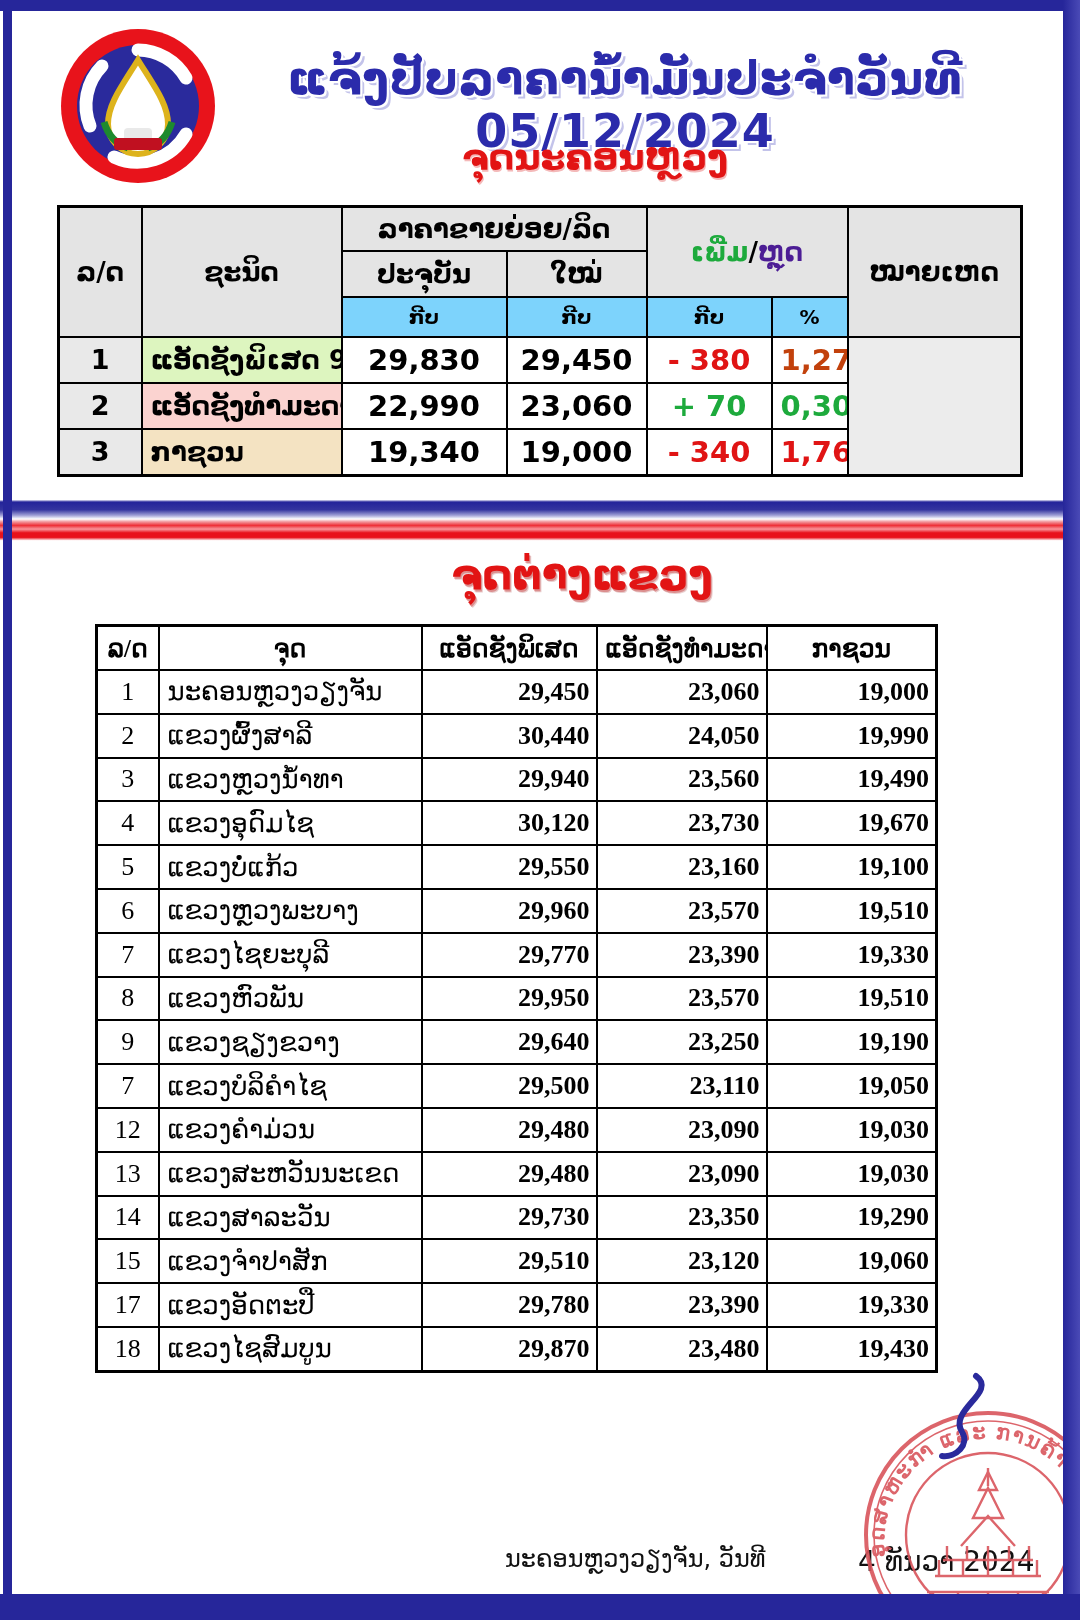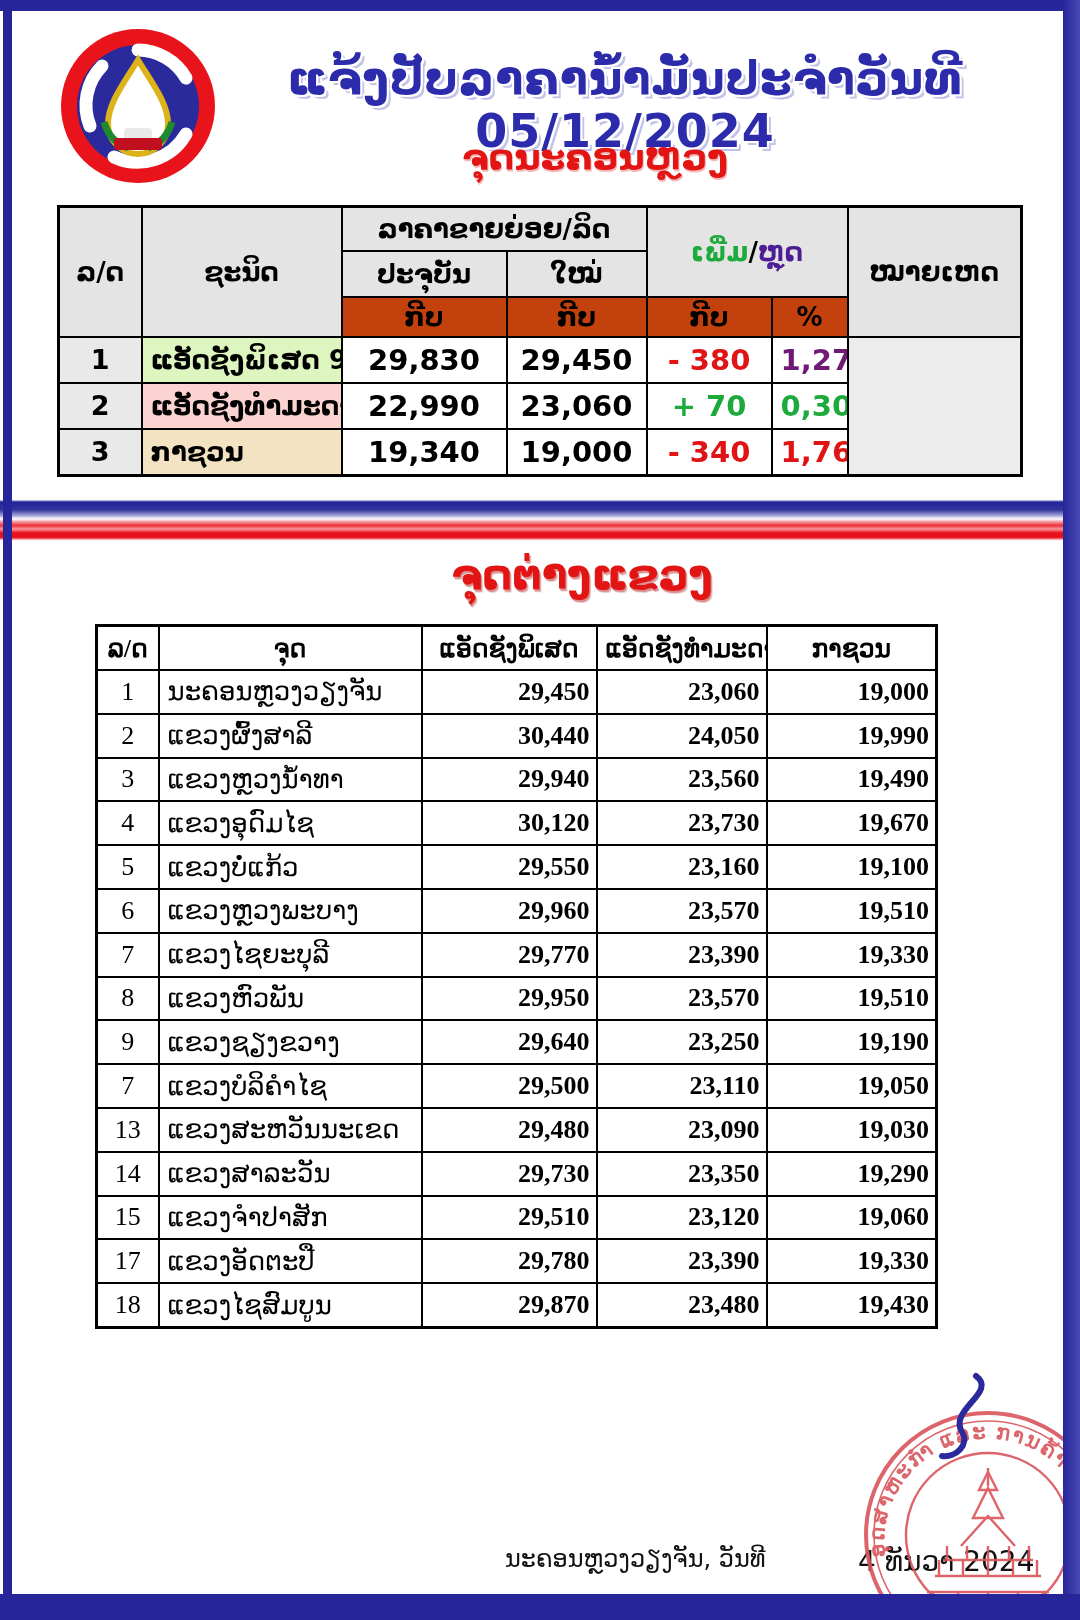--- a/index.html
+++ b/index.html
@@ -28,21 +28,21 @@
     text-shadow:1px 2px 0 #f4b9b9;
   }
 
   
   table{border-collapse:collapse;table-layout:fixed;}
   td,th{border:2px solid #000;padding:0 8px;overflow:hidden;white-space:nowrap;}
 
   
   .capital-table{position:absolute;left:57px;top:205px;width:963px;border:3px solid #000;}
   .capital-table th{background:#e4e4e4;font-size:26px;font-weight:bold;color:#000;}
-  .capital-table .unit-cell{background:#c2410c;font-size:26px;font-weight:bold;margin-left:6px;}
+  .capital-table .unit-cell{background:#7dd3fc;font-size:20px;font-weight:bold;margin-left:6px;}
   .capital-table .h1{height:44px;}
   .capital-table .h2{height:46px;}
   .capital-table .h3{height:40px;}
   .capital-table td{height:44px;font-size:29px;font-weight:bold;}
   .capital-table .cell-no{background:#e9e9e9;text-align:center;font-size:27px;}
   .capital-table .cell-type{font-size:26px;text-align:left;}
   .capital-table .cell-num{text-align:center;background:#fff;}
   .capital-table .cell-remark{background:#ececec;}
   .inc{color:#1daa3c;} .dec{color:#4c1d95;} .slash{color:#000;}
 
@@ -139,21 +139,21 @@
         <th class="unit-cell">%</th>
       </tr>
     </thead>
     <tbody>
         <tr>
           <td class="cell-no">1</td>
           <td class="cell-type" style="background: rgb(221, 245, 191);">ແອັດຊັງພິເສດ  95</td>
           <td class="cell-num">29,830</td>
           <td class="cell-num">29,450</td>
           <td class="cell-num" style="color: rgb(224, 20, 20);">- 380</td>
-          <td class="cell-num" style="color: #701a75;">1,27</td>
+          <td class="cell-num" style="color: #c2410c;">1,27</td>
           <td class="cell-remark" rowspan="3"></td>
         </tr>
         <tr>
           <td class="cell-no">2</td>
           <td class="cell-type" style="background: rgb(251, 211, 208);">ແອັດຊັງທຳມະດາ 91</td>
           <td class="cell-num">22,990</td>
           <td class="cell-num">23,060</td>
           <td class="cell-num" style="color: rgb(29, 170, 60);">+ 70</td>
           <td class="cell-num" style="color: rgb(29, 170, 60);">0,30</td>
         </tr>
@@ -252,20 +252,27 @@
           <td class="cell-val">29,640</td>
           <td class="cell-val">23,250</td>
           <td class="cell-val">19,190</td>
         </tr>
         <tr>
           <td class="cell-no">7</td>
           <td class="cell-name">ແຂວງບໍລິຄຳໄຊ</td>
           <td class="cell-val">29,500</td>
           <td class="cell-val">23,110</td>
           <td class="cell-val">19,050</td>
+        </tr>
+        <tr>
+          <td class="cell-no">12</td>
+          <td class="cell-name">ແຂວງຄຳມ່ວນ</td>
+          <td class="cell-val">29,480</td>
+          <td class="cell-val">23,090</td>
+          <td class="cell-val">19,030</td>
         </tr>
         <tr>
           <td class="cell-no">13</td>
           <td class="cell-name">ແຂວງສະຫວັນນະເຂດ</td>
           <td class="cell-val">29,480</td>
           <td class="cell-val">23,090</td>
           <td class="cell-val">19,030</td>
         </tr>
         <tr>
           <td class="cell-no">14</td>

